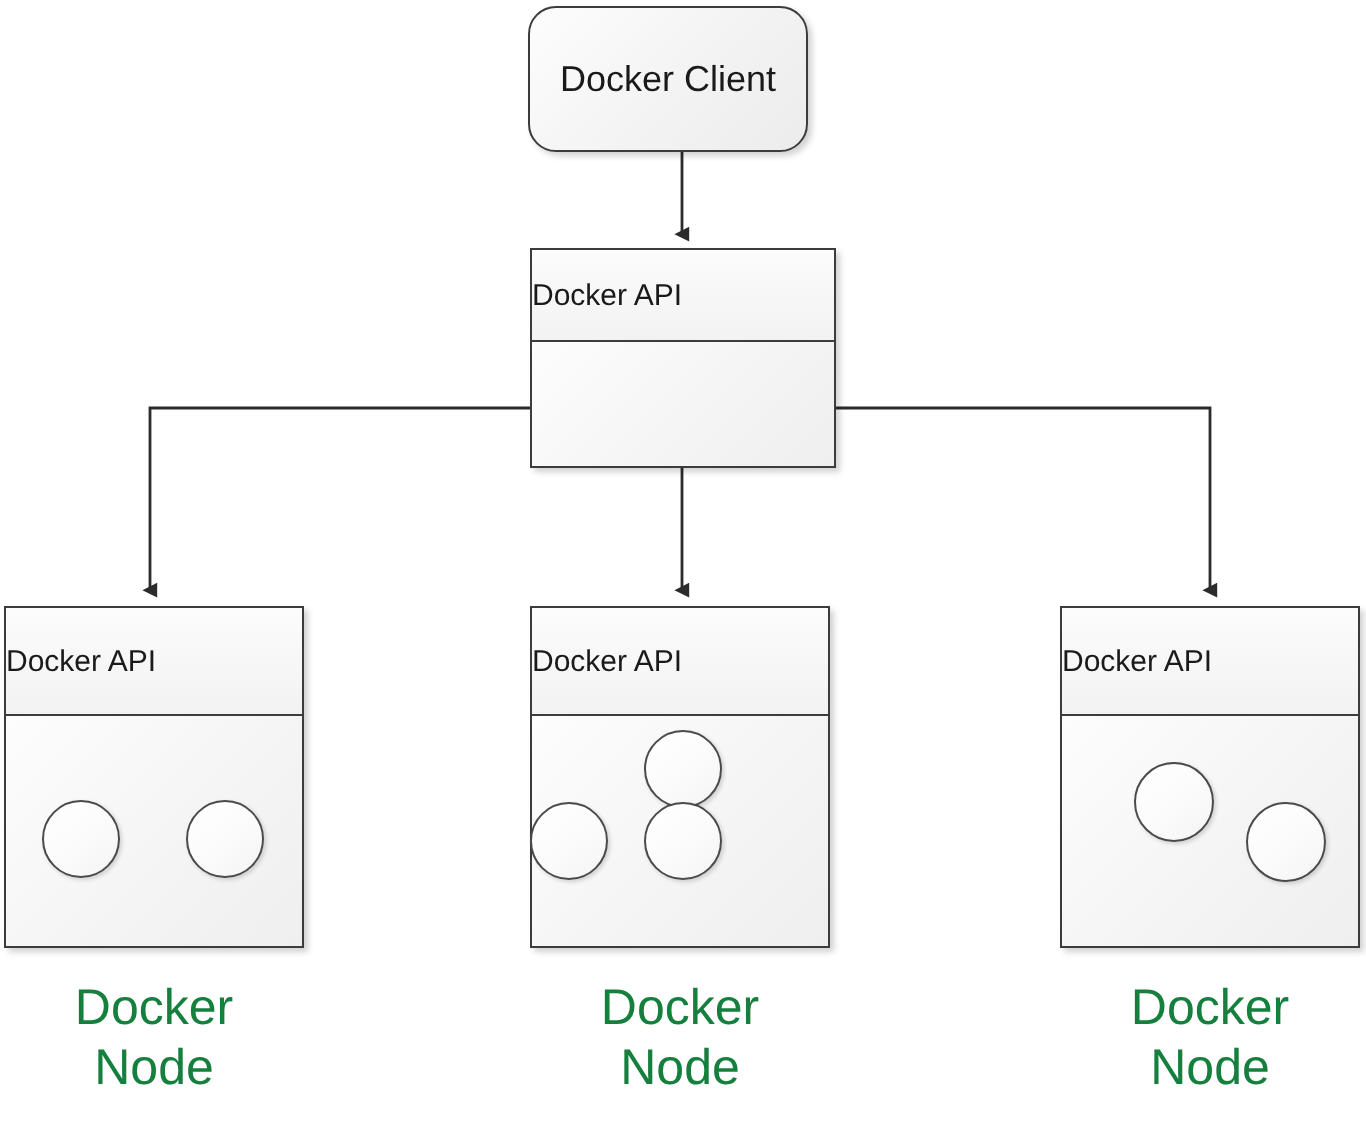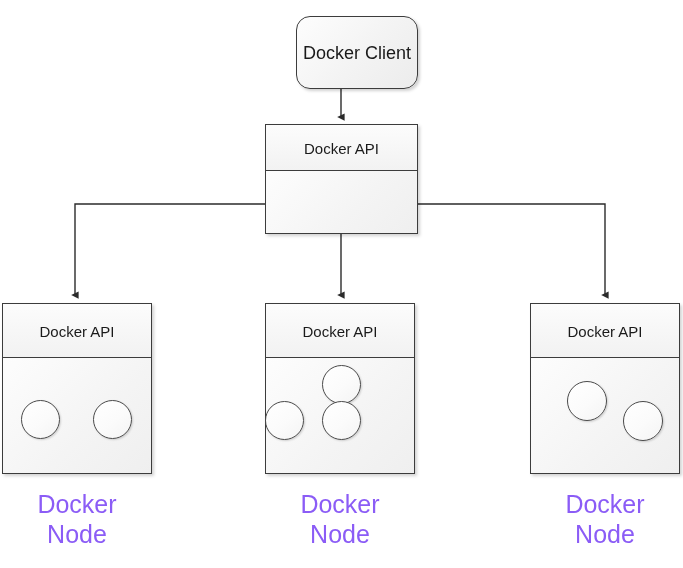--- a/index.html
+++ b/index.html
@@ -56,21 +56,20 @@
     right: 0;
     box-sizing: border-box;
     border-bottom: 1px solid #3c3c3c;
     background: linear-gradient(180deg, #fcfcfc 0%, #f2f2f2 100%);
   }
   .api-header-label {
     position: absolute;
     left: 0; right: 0;
     top: 50%;
     transform: translateY(-50%);
-    text-align: center;
     font-size: 15px;
     color: #1a1a1a;
     white-space: nowrap;
   }
   .api-body {
     position: absolute;
     left: 0;
     right: 0;
     bottom: 0;
     background: linear-gradient(135deg, #fdfdfd 0%, #f4f4f4 60%, #efefef 100%);
@@ -93,21 +92,21 @@
     color: #000000;
     white-space: nowrap;
   }
 
   
   .node-caption {
     position: absolute;
     text-align: center;
     font-size: 25px;
     line-height: 1.18;
-    color: #8b5cf6;
+    color: #15803d;
     white-space: nowrap;
   }
   .node-caption span { display: block; }
 
   
   .connector-svg {
     position: absolute;
     left: 0;
     top: 0;
     width: 683px;
@@ -137,21 +136,21 @@
 
     <g>
       <line x1="341" y1="233" x2="341" y2="295" stroke="#2b2b2b" stroke-width="1.4" marker-end="url(#arrowhead)"></line>
     </g>
 
     <g>
       <path d="M417,204 L605,204 L605,295" fill="none" stroke="#2b2b2b" stroke-width="1.4" marker-end="url(#arrowhead)"></path>
     </g>
   </svg>
 
-  <div class="box client-box" style="left:264px; top:16px; width:122px; height:73px;margin-left:32px;">
+  <div class="box client-box" style="left:264px; top:3px; width:140px; height:73px;">
     <div class="box-label client-label">Docker Client</div>
   </div>
 
   <div class="box" style="left:265px; top:124px; width:153px; height:110px;">
     <div class="api-header" style="height:46px;">
       <div class="api-header-label">Docker API</div>
     </div>
     <div class="api-body" style="top:46px; bottom:0;"></div>
   </div>
 

